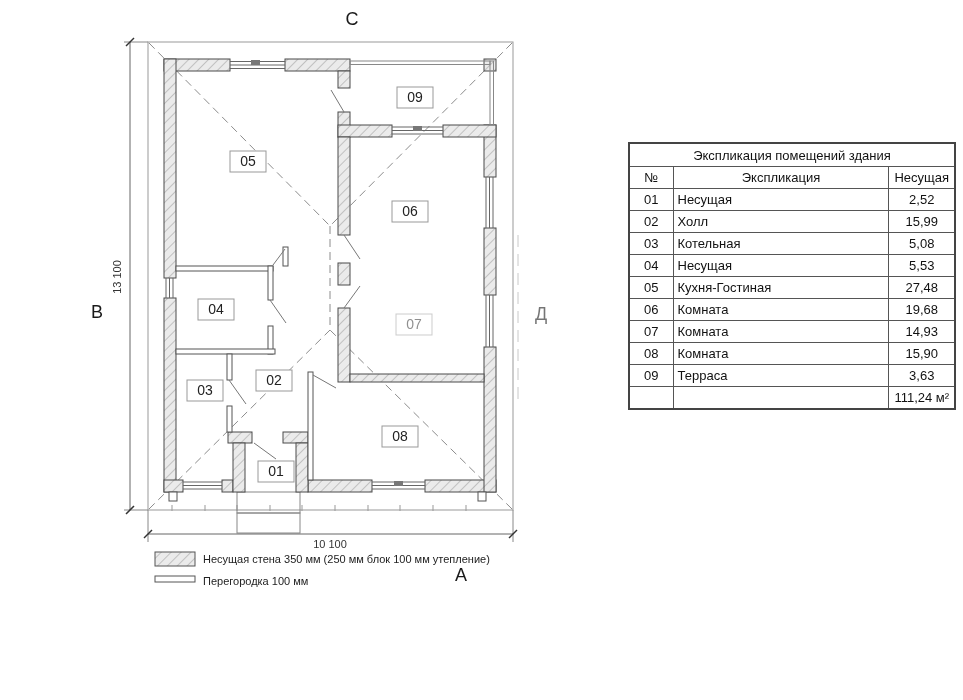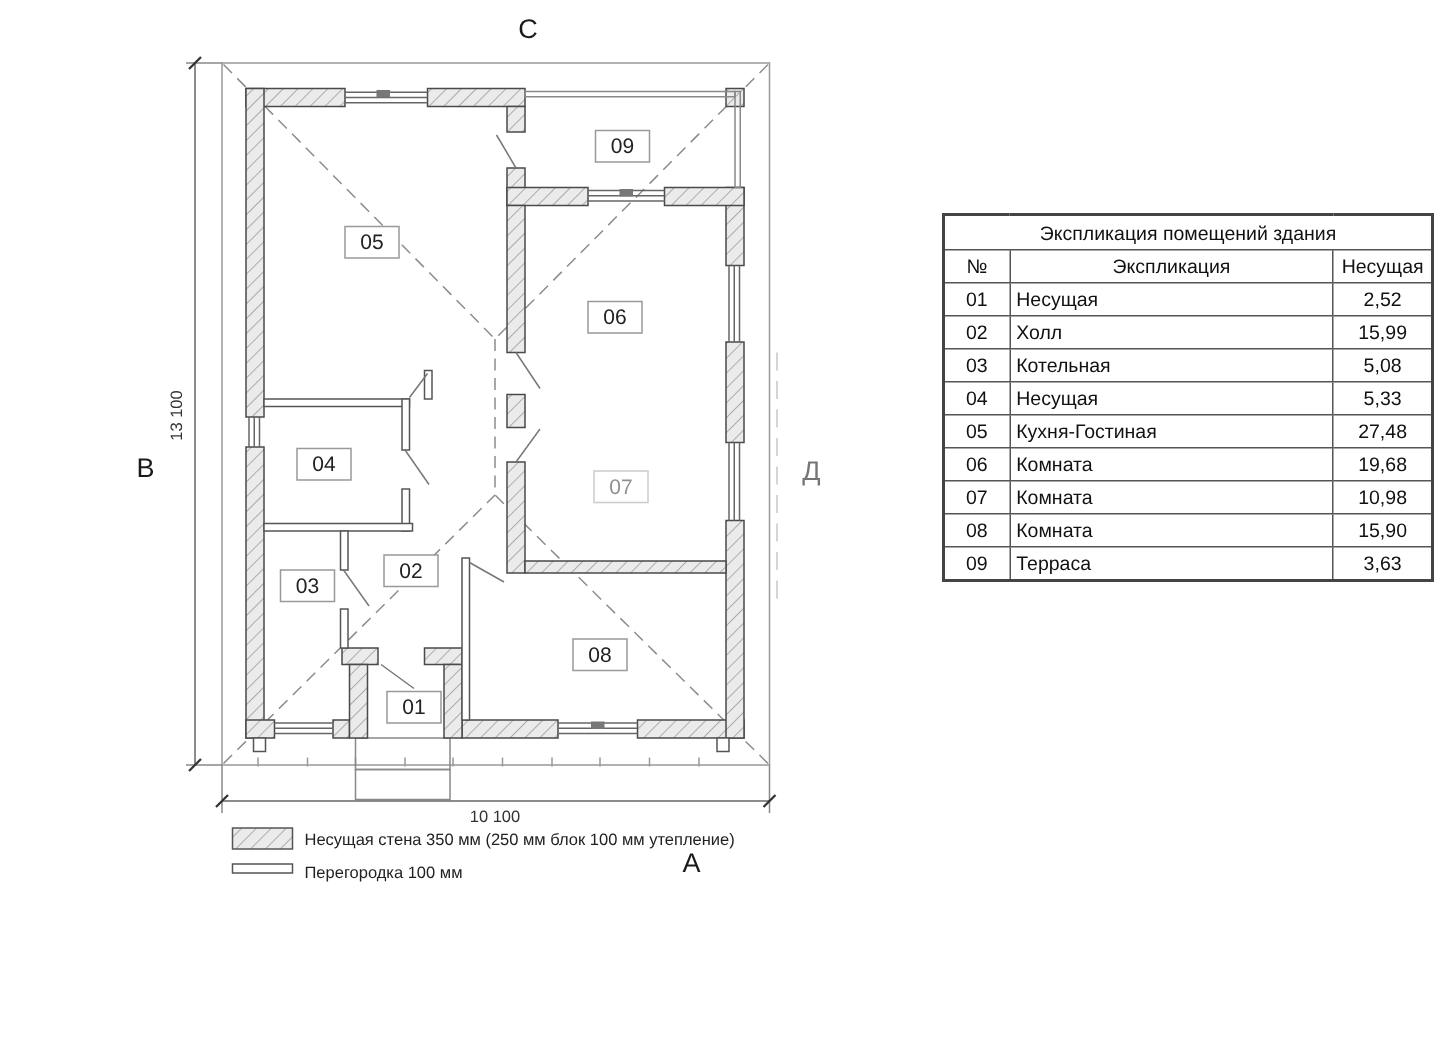--- a/index.html
+++ b/index.html
@@ -252,42 +252,47 @@
         <td class="c">15,99</td>
       </tr>
       <tr>
         <td class="c">03</td>
         <td class="l">Котельная</td>
         <td class="c">5,08</td>
       </tr>
       <tr>
         <td class="c">04</td>
         <td class="l">Несущая</td>
-        <td class="c">5,33</td>
+        <td class="c">5,53</td>
       </tr>
       <tr>
         <td class="c">05</td>
         <td class="l">Кухня-Гостиная</td>
         <td class="c">27,48</td>
       </tr>
       <tr>
         <td class="c">06</td>
         <td class="l">Комната</td>
         <td class="c">19,68</td>
       </tr>
       <tr>
         <td class="c">07</td>
         <td class="l">Комната</td>
-        <td class="c">10,98</td>
+        <td class="c">14,93</td>
       </tr>
       <tr>
         <td class="c">08</td>
         <td class="l">Комната</td>
         <td class="c">15,90</td>
       </tr>
       <tr>
         <td class="c">09</td>
         <td class="l">Терраса</td>
         <td class="c">3,63</td>
       </tr>
+      <tr>
+        <td class="c"></td>
+        <td class="l"></td>
+        <td class="c">111,24 м²</td>
+      </tr>
     </tbody>
   </table>
 </div>
 
 </body></html>

